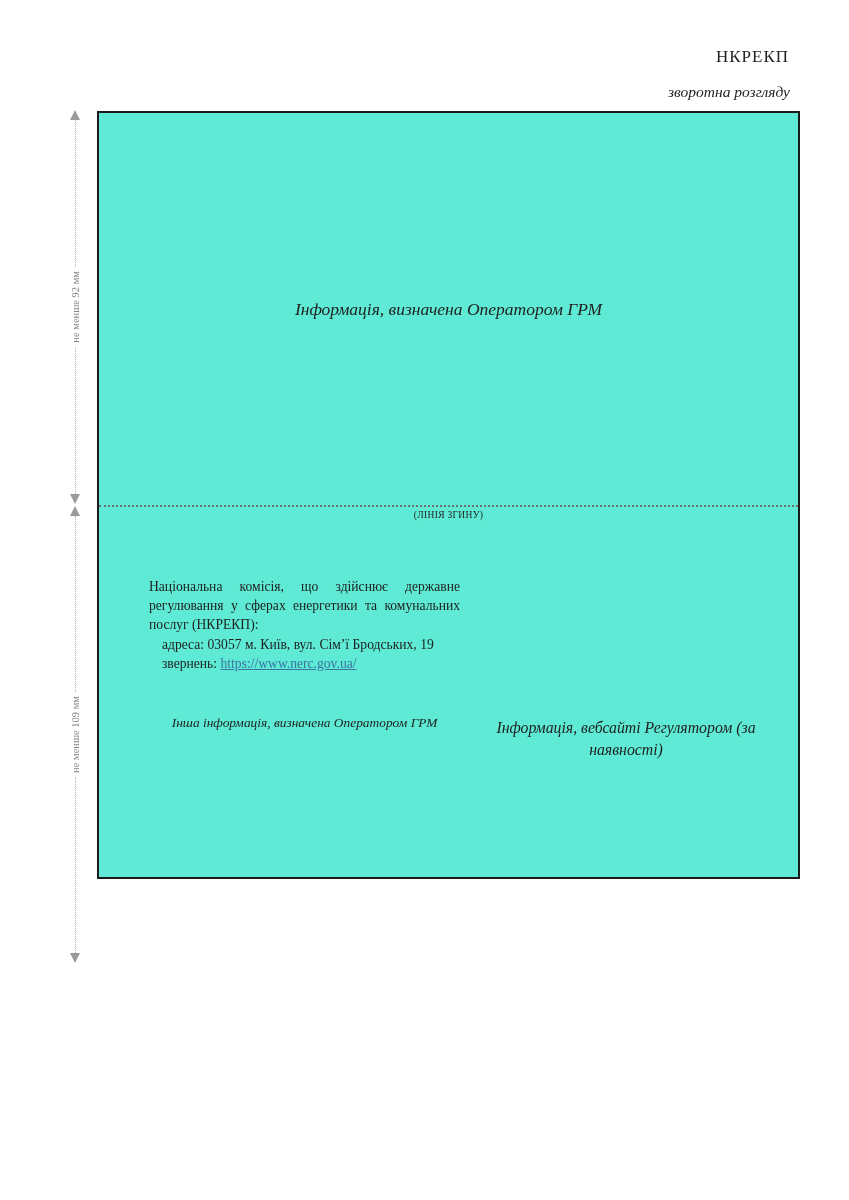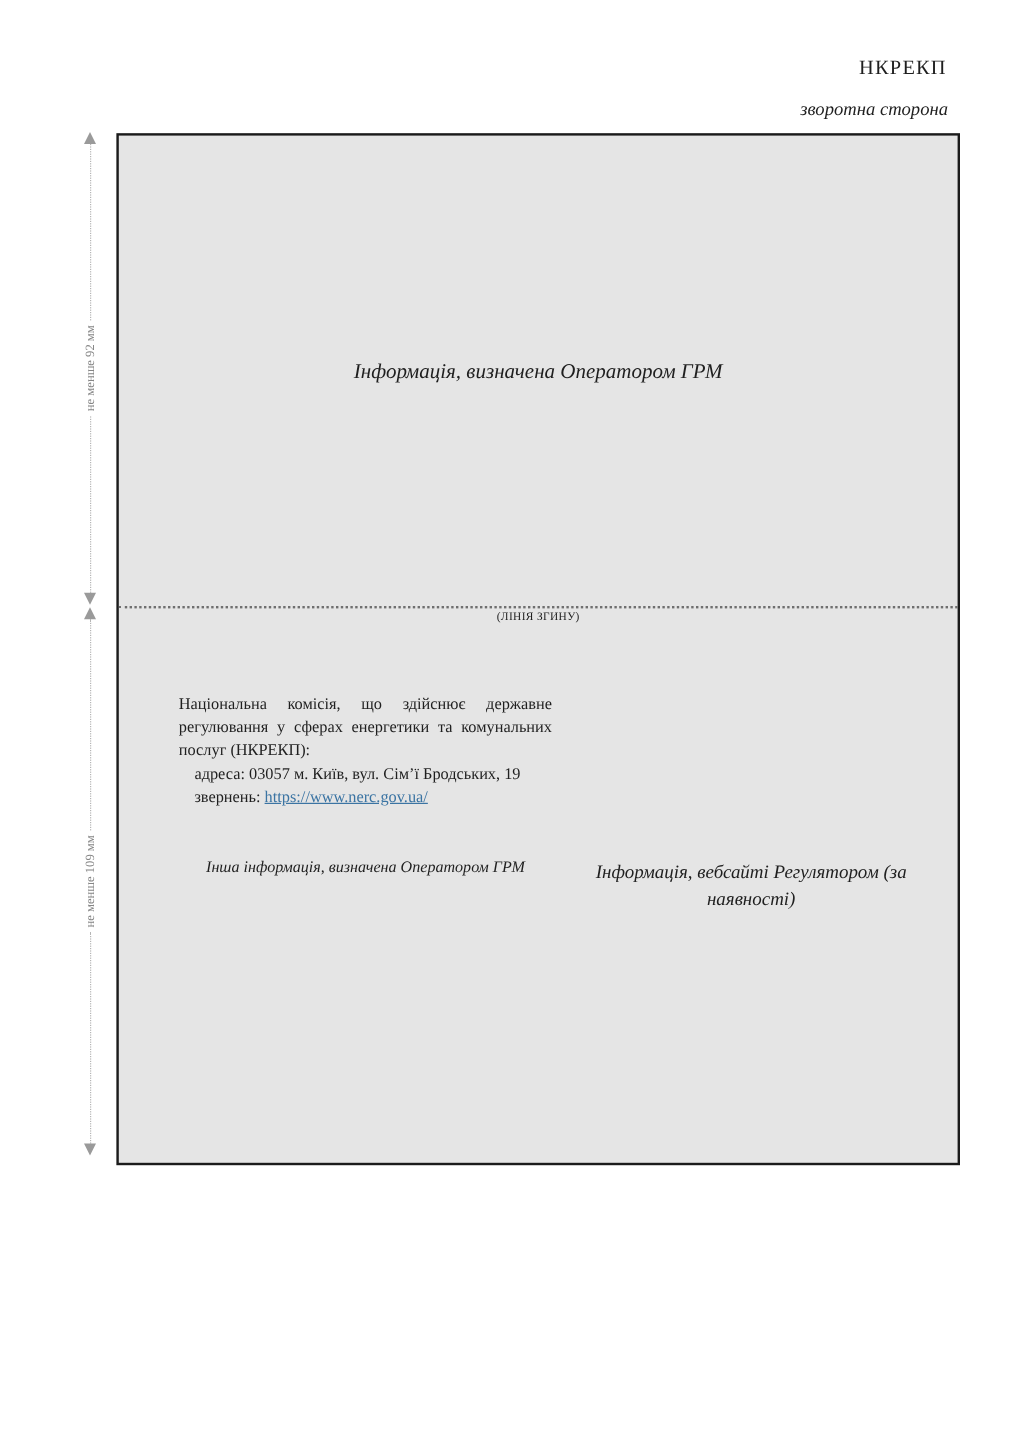--- a/index.html
+++ b/index.html
@@ -38,23 +38,23 @@
   .arrow-up{width:0;height:0;border-left:5px solid transparent;border-right:5px solid transparent;border-bottom:10px solid #9a9a9a;}
   .arrow-down{width:0;height:0;border-left:5px solid transparent;border-right:5px solid transparent;border-top:10px solid #9a9a9a;}
   .dim-label{
     writing-mode:vertical-rl;transform:rotate(180deg);
     font-size:10.5px;color:var(--annotation-gray);
     margin:4px 0;white-space:nowrap;
   }
   
   .sheet{
     position:absolute;left:97px;top:111px;
-    width:703px;height:860px;
+    width:703px;height:768px;
     border:2px solid var(--border-black);
-    background:#e5e5e5;
+    background:#5eead4;
   }
   .top-half{
     height:392px;
     display:flex;align-items:center;justify-content:center;
   }
   .top-title{
     font-style:italic;font-size:17.5px;
     text-align:center;
   }
   .fold{
@@ -94,21 +94,21 @@
   a.link{
     color:var(--link-blue);
     text-decoration:underline;
     cursor:pointer;
   }
 </style>
 </head>
 <body>
 
 <div class="sample-label">НКРЕКП</div>
-<div class="side-label">зворотна сторона</div>
+<div class="side-label">зворотна розгляду</div>
 
 <div class="dim dim-top">
   <div class="arrow-up"></div>
   <div class="dim-line"></div>
   <div class="dim-label">не менше 92 мм</div>
   <div class="dim-line"></div>
   <div class="arrow-down"></div>
 </div>
 
 <div class="dim dim-bottom">

